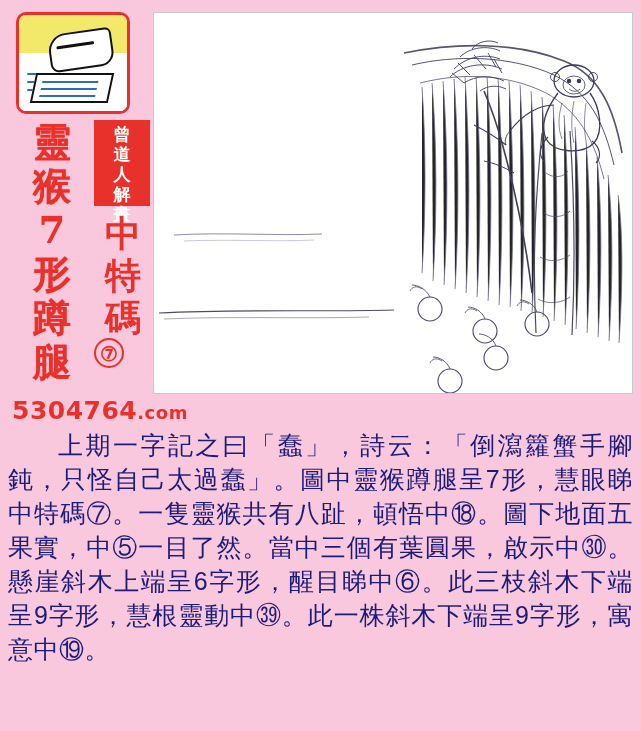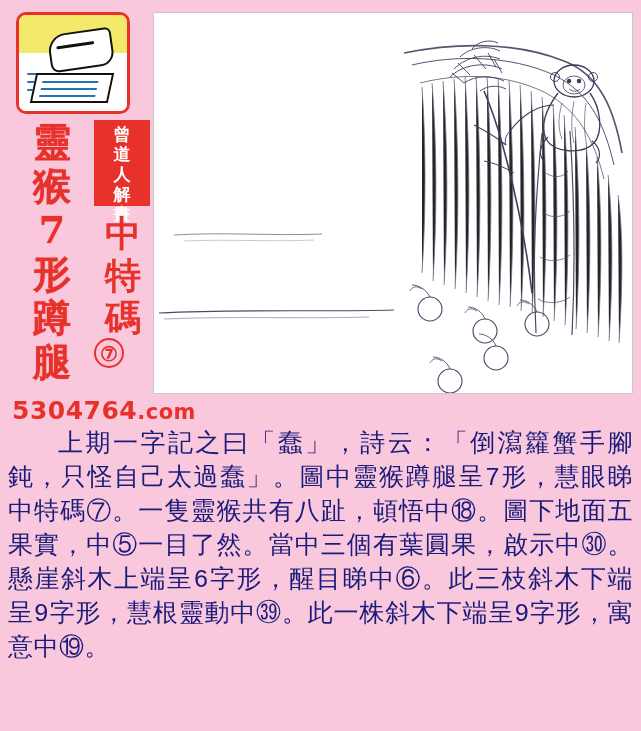--- a/index.html
+++ b/index.html
@@ -161,21 +161,21 @@
     position: absolute;
     left: 4px;
     top: 388px;
     color: #e8312a;
     font-family: "DejaVu Sans", "Liberation Sans", sans-serif;
     font-weight: bold;
     font-size: 25px;
     letter-spacing: 0.5px;
     white-space: nowrap;
   }
-  .watermark .dotcom { font-size: 21px; }
+  .watermark .dotcom { font-size: 18px; }
 
   
   .art-frame {
     position: absolute;
     left: 153px;
     top: 12px;
     width: 478px;
     height: 380px;
     background: #ffffff;
     border: 1px solid #c9c9c9;
@@ -184,21 +184,21 @@
   .art-frame svg { display: block; }
 
   
   .body-text {
     position: absolute;
     left: 8px;
     top: 428px;
     width: 625px;
     height: 290px;
     color: #1b1b7a;
-    font-family: Liberation Mono, monospace;
+    font-family: Liberation Sans, sans-serif;
     font-size: 25px;
     line-height: 34px;
     letter-spacing: 0.5px;
     text-align: justify;
     text-indent: 50px;
   }
 </style>
 </head>
 <body>
 

